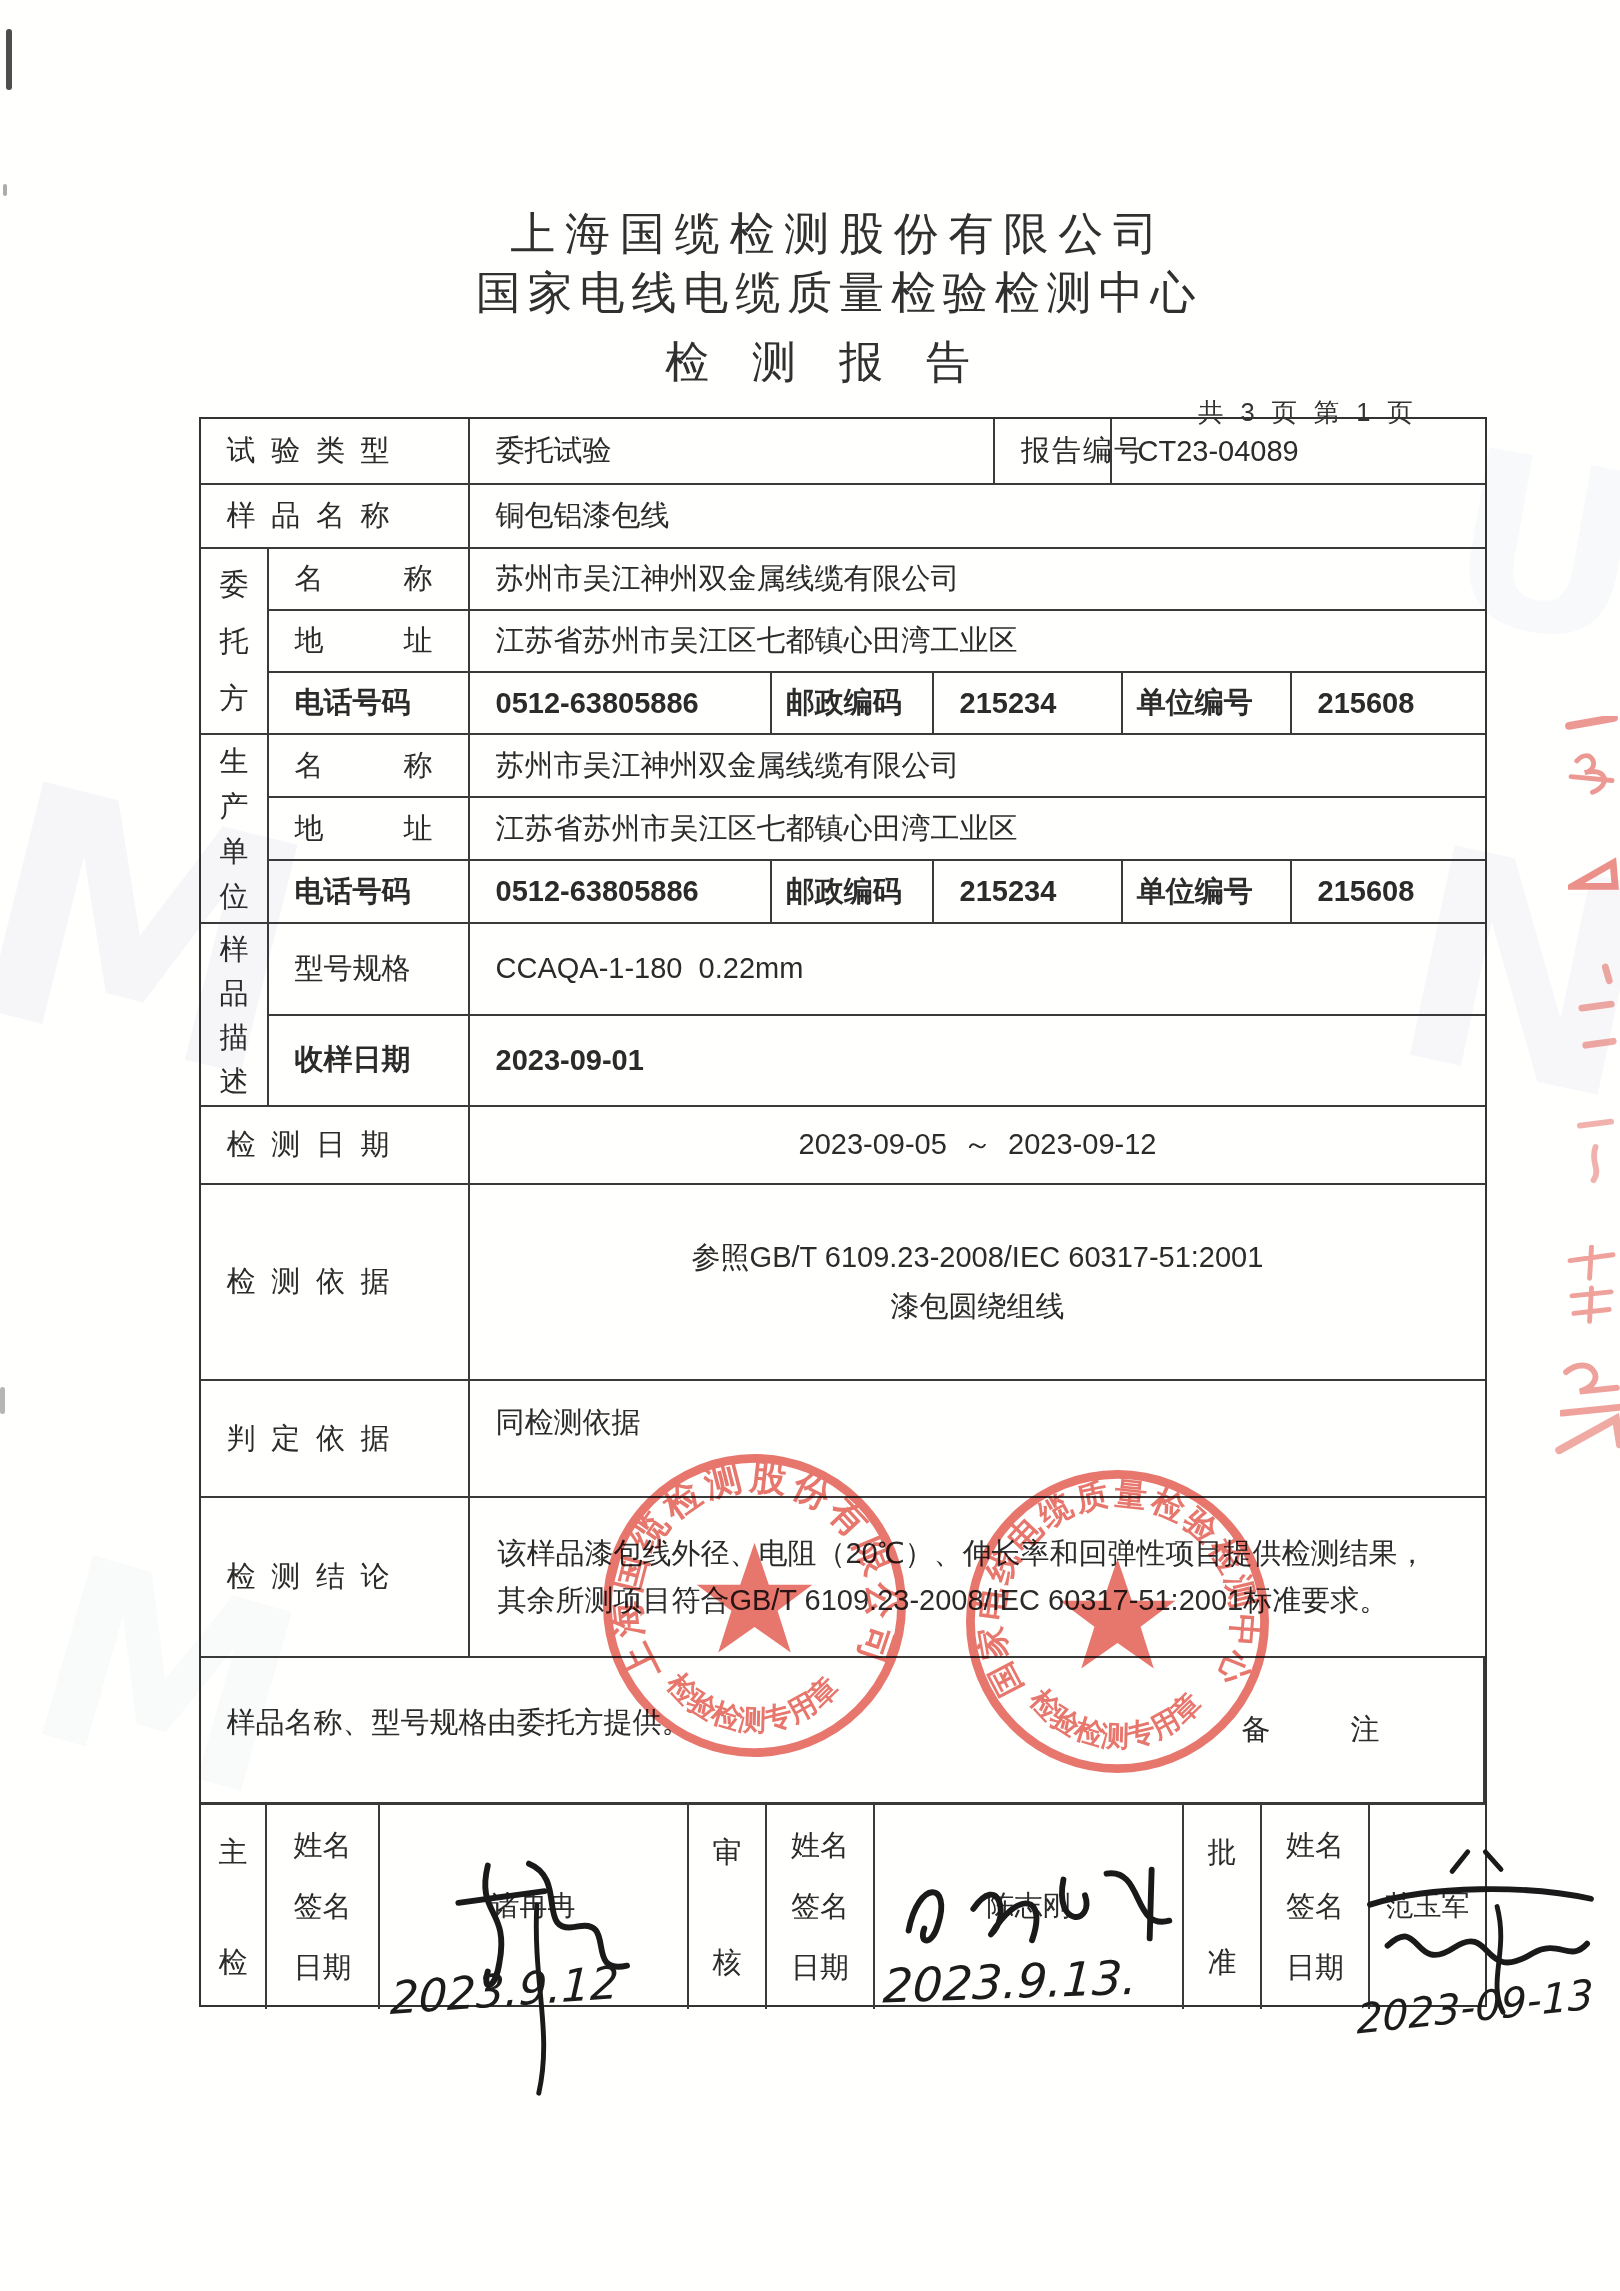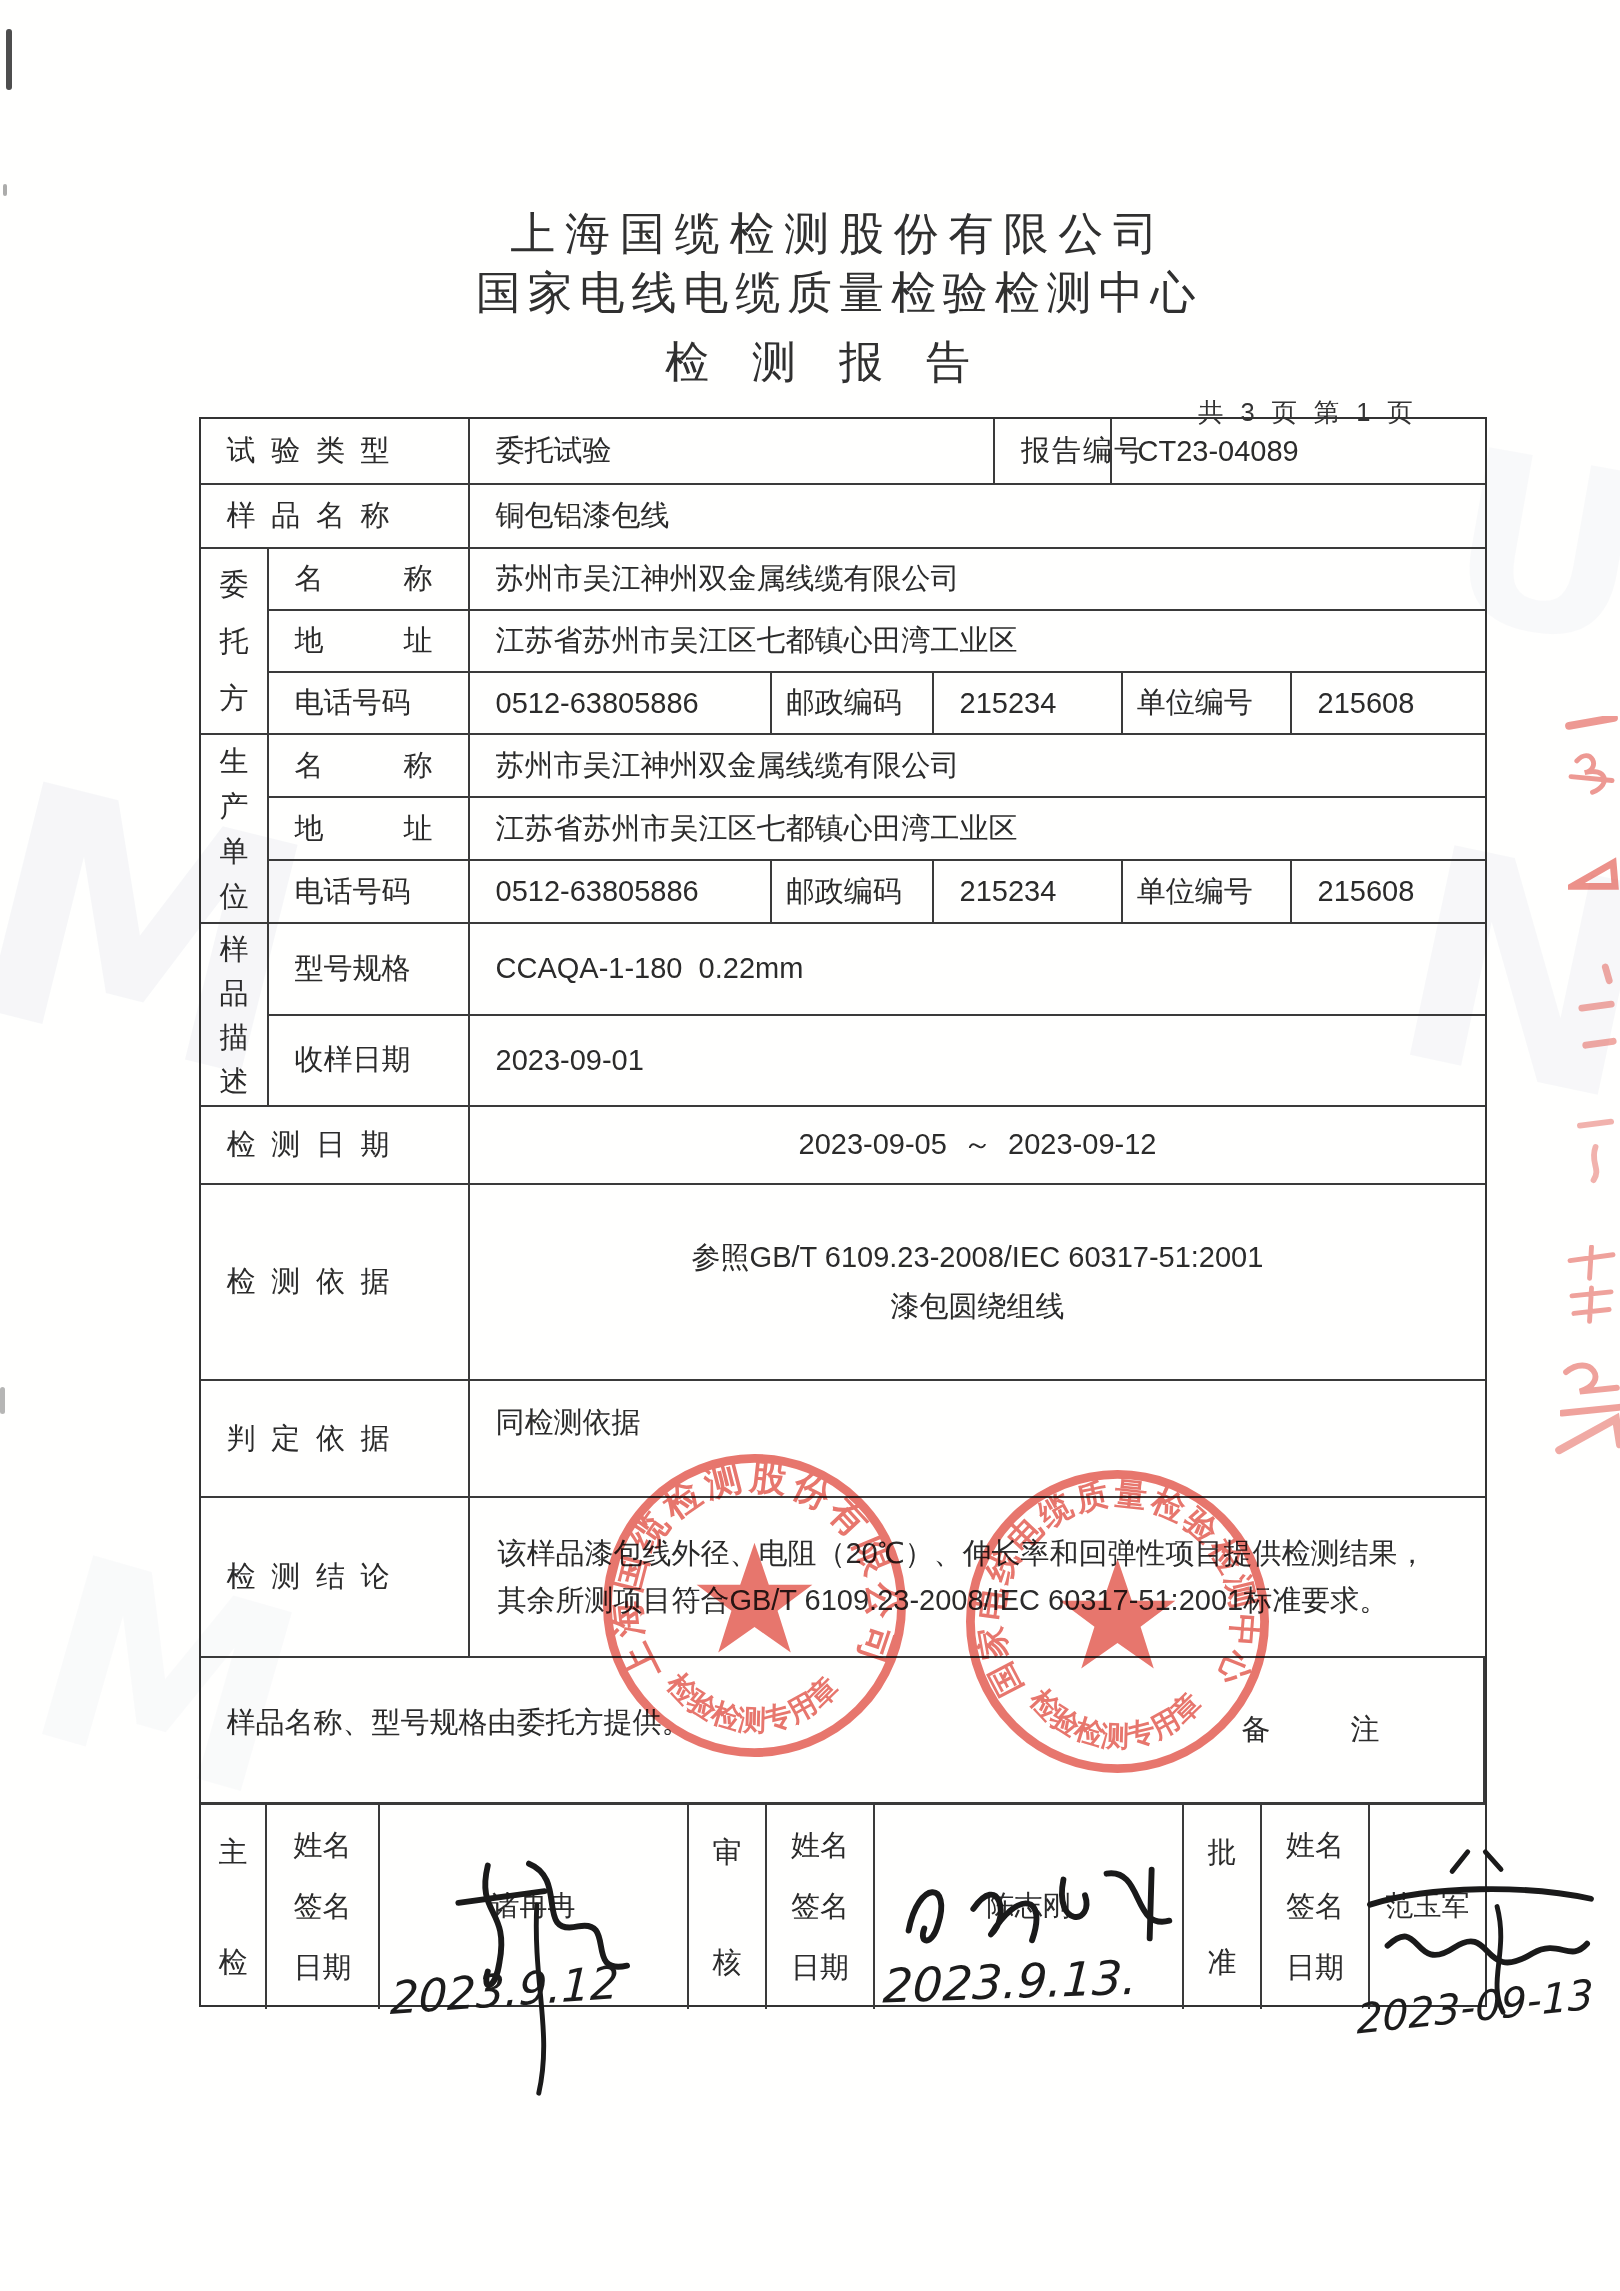--- a/index.html
+++ b/index.html
@@ -21,21 +21,21 @@
   }
   .trow{display:flex;border-bottom:2px solid #3a3a3a;box-sizing:border-box;flex:none;}
   .trow:last-child{border-bottom:none;}
   .cell{border-right:2px solid #3a3a3a;box-sizing:border-box;display:flex;align-items:center;
         padding-left:25.5px;white-space:pre;overflow:visible;}
   .cell.last{border-right:none;}
   .cell.center{justify-content:center;padding-left:0;}
   .glabel{white-space:pre-line;justify-content:center;padding-left:0;text-align:center;}
   .subcol{display:flex;flex-direction:column;flex:1;min-width:0;}
   .subrow{display:flex;flex:1;border-bottom:2px solid #3a3a3a;box-sizing:border-box;}
-  .subrow:last-child{border-bottom:none;}
+  .subrow:last-child{border-bottom:none;font-weight:bold;}
   .lbl4{letter-spacing:15.7px;}
   .lbl2{letter-spacing:80px;}
   .lines{flex-direction:column;justify-content:center;align-items:center;line-height:49px;}
   
   .sigrow{border-top:1px solid #3a3a3a;}
   .siglabels{flex-direction:column;justify-content:space-around;align-items:center;
              padding:9.8px 0;box-sizing:border-box;display:flex;}
   .sigcell{position:relative;padding-left:0;display:block;}
   .signame{text-align:center;padding-top:15.7px;font-size:28px;}
   .handwrite{

